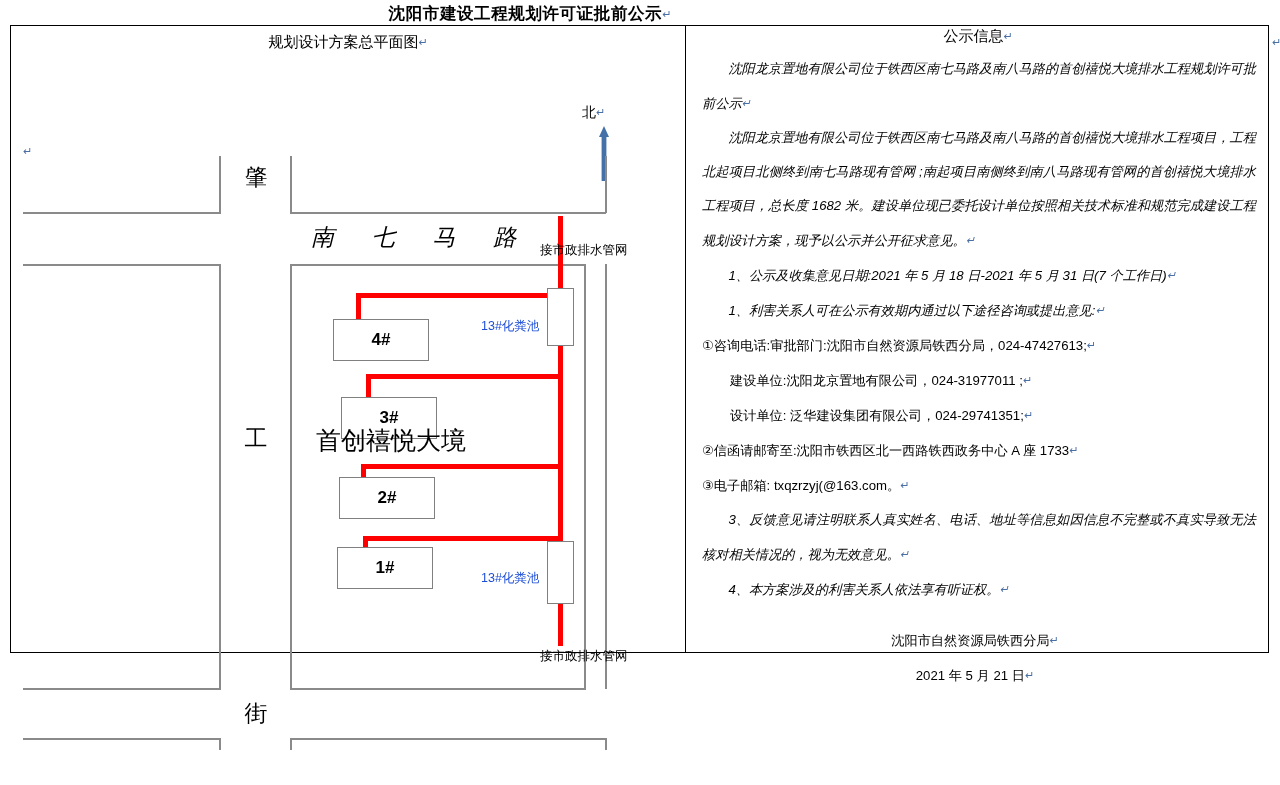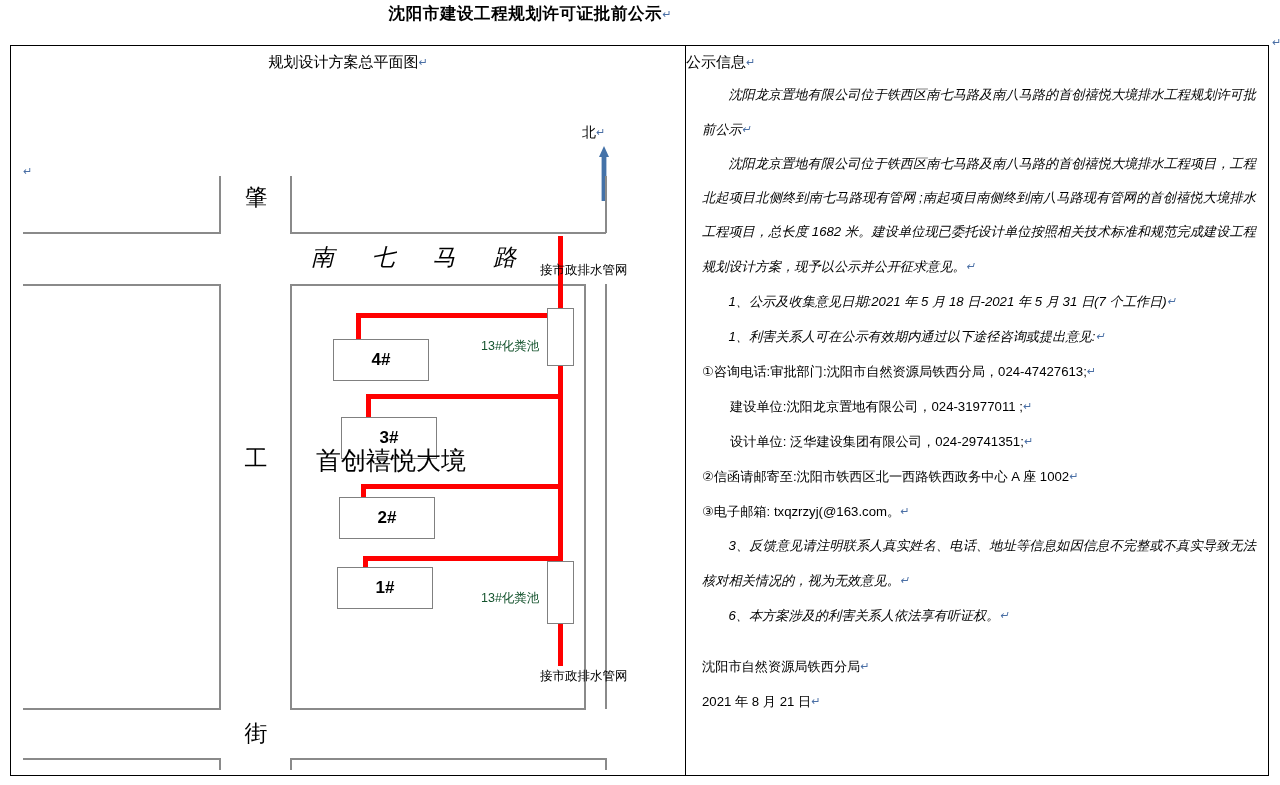--- a/index.html
+++ b/index.html
@@ -32,22 +32,22 @@
     font-weight: normal;
     font-size: 11px;
     font-family: "Liberation Sans", sans-serif;
     vertical-align: 1px;
     letter-spacing: 0;
   }
 
   
   #notice-table {
     position: absolute;
-    left: 10px; top: 45px;
-    width: 1259px; height: 731px;
+    left: 10px; top: 25px;
+    width: 1259px; height: 628px;
     border: 1.2px solid #000;
     padding-left: 19px;
   }
   #col-divider {
     position: absolute;
     left: 674px; top: 0;
     width: 0; height: 100%;
     border-left: 1.2px solid #000;
   }
   #outside-pilcrow {
@@ -116,21 +116,21 @@
   .septic {
     position: absolute;
     border: 1.1px solid #808080;
     background: #ffffff;
   }
   .septic-label {
     position: absolute;
     font-family: "Liberation Sans", "DejaVu Sans", sans-serif;
     font-size: 12.5px;
     white-space: nowrap;
-    color: #14532d;
+    color: #1d4ed8;
   }
   .connect-label {
     position: absolute;
     font-family: "Liberation Sans", "DejaVu Sans", sans-serif;
     font-size: 12.5px;
     white-space: nowrap;
     color: #000;
   }
   #project-name {
     position: absolute;
@@ -161,35 +161,35 @@
 
   
   #right-panel {
     position: absolute;
     left: 675px; top: 0;
     width: 584px; height: 724px;
     font-family: "Liberation Sans", "DejaVu Sans", sans-serif;
     color: #000;
   }
   #notice-heading {
-    text-align: left;
+    text-align: center;
     font-size: 15px;
-    margin-top: 7px;
+    margin-top: 1px;
     font-family: "Liberation Serif", "DejaVu Serif", serif;
   }
   .para {
     font-size: 13.2px;
     line-height: 34px;
     padding: 0 14px 0 16px;
     text-align: justify;
     text-justify: inter-ideograph;
   }
   .indent2 { text-indent: 2em; font-style: italic; }
   .indent-sub { padding-left: 44px; }
-  .right-align { text-align: left; padding-right: 22px; }
+  .right-align { text-align: center; padding-right: 22px; }
   #notice-body { margin-top: 6px; }
 </style>
 </head>
 <body>
 
 <div id="doc-title">
   <span>沈阳市建设工程规划许可证批前公示</span><span class="pilcrow">↵</span>
 </div>
 
 <div id="outside-pilcrow">↵</div>
@@ -316,37 +316,37 @@
 
       <div class="para indent-sub">
         <span>建设单位:沈阳龙京置地有限公司，024-31977011 ;</span><span class="pilcrow">↵</span>
       </div>
 
       <div class="para indent-sub">
         <span>设计单位: 泛华建设集团有限公司，024-29741351;</span><span class="pilcrow">↵</span>
       </div>
 
       <div class="para">
-        <span>②信函请邮寄至:沈阳市铁西区北一西路铁西政务中心 A 座 1002</span><span class="pilcrow">↵</span>
+        <span>②信函请邮寄至:沈阳市铁西区北一西路铁西政务中心 A 座 1733</span><span class="pilcrow">↵</span>
       </div>
 
       <div class="para">
         <span>③电子邮箱: txqzrzyj(@163.com。</span><span class="pilcrow">↵</span>
       </div>
 
       <div class="para indent2">
         <span>3、反馈意见请注明联系人真实姓名、电话、地址等信息如因信息不完整或不真实导致无法核对相关情况的，视为无效意见。</span><span class="pilcrow">↵</span>
       </div>
 
       <div class="para indent2">
-        <span>6、本方案涉及的利害关系人依法享有听证权。</span><span class="pilcrow">↵</span>
+        <span>4、本方案涉及的利害关系人依法享有听证权。</span><span class="pilcrow">↵</span>
       </div>
 
       <div class="para right-align" style="margin-top:16px;">
         <span>沈阳市自然资源局铁西分局</span><span class="pilcrow">↵</span>
       </div>
 
       <div class="para right-align">
-        <span>2021 年 8 月 21 日</span><span class="pilcrow">↵</span>
+        <span>2021 年 5 月 21 日</span><span class="pilcrow">↵</span>
       </div>
     </div>
   </div>
 </div>
 
 </body></html>

